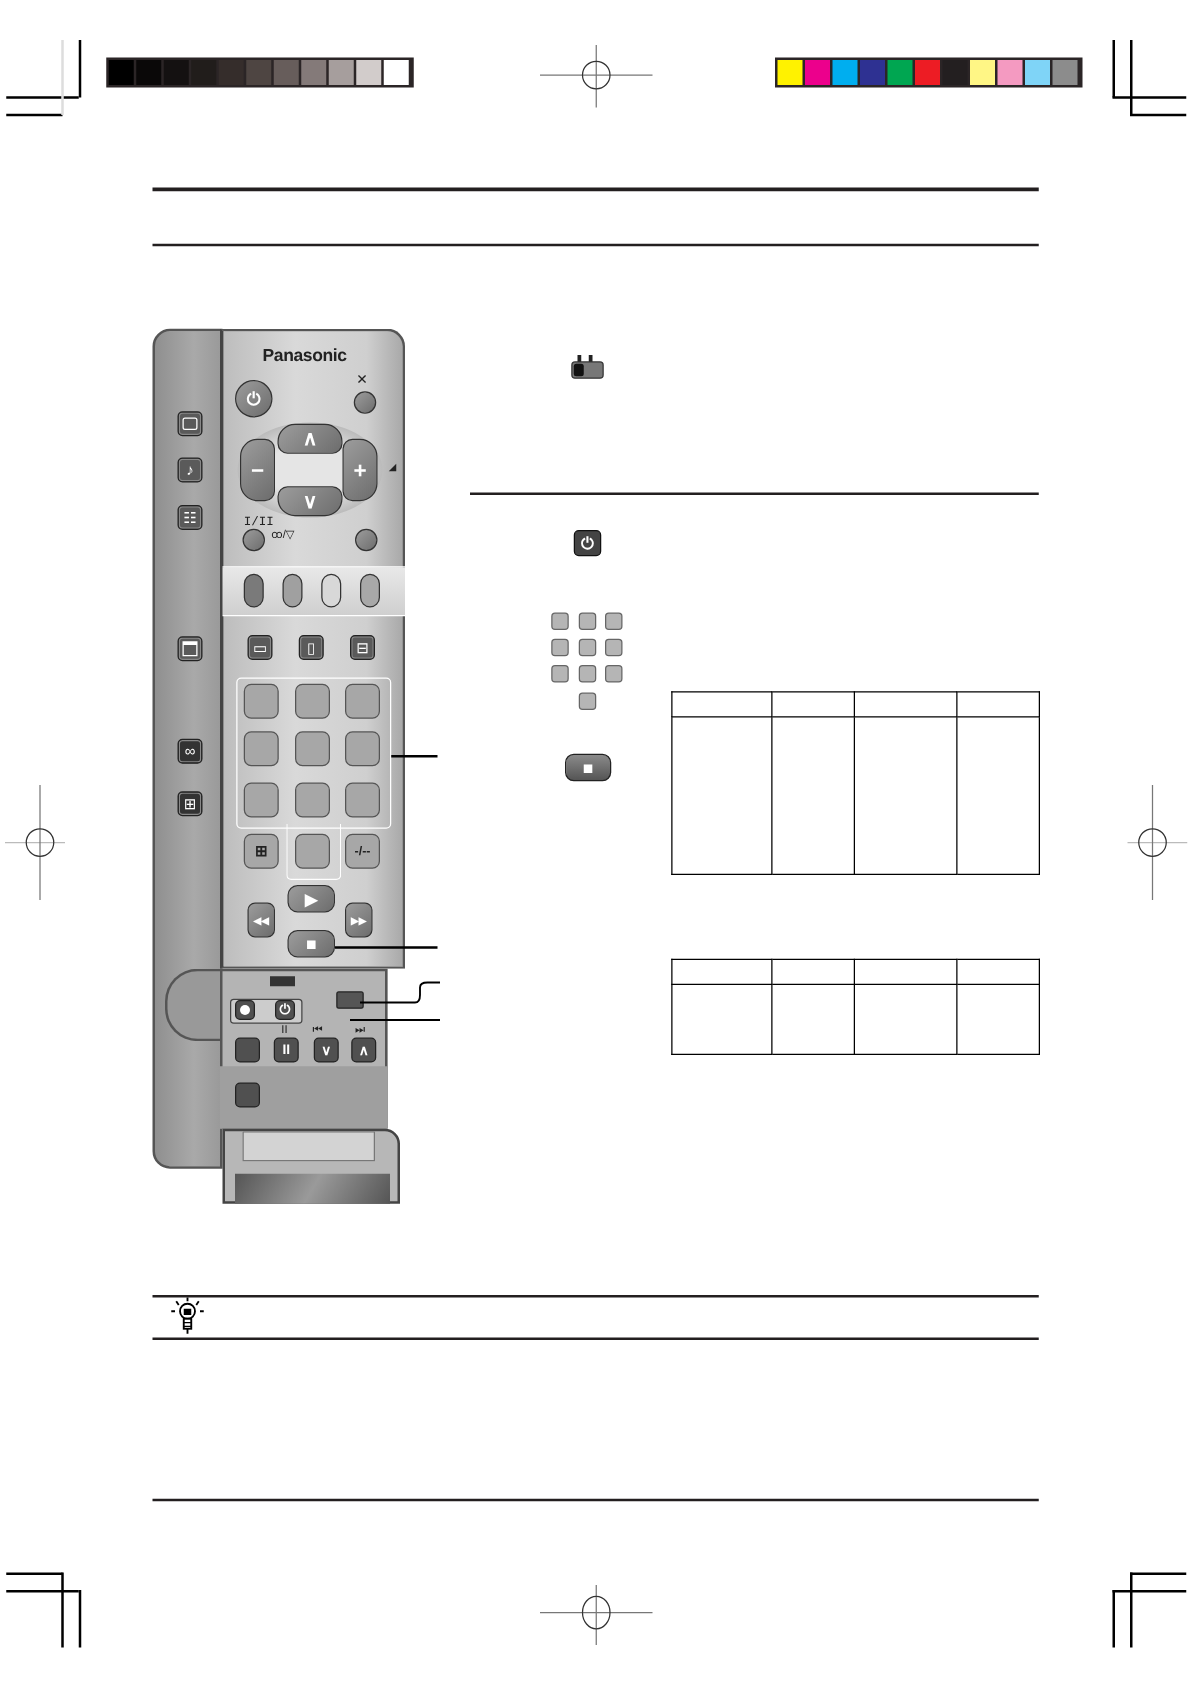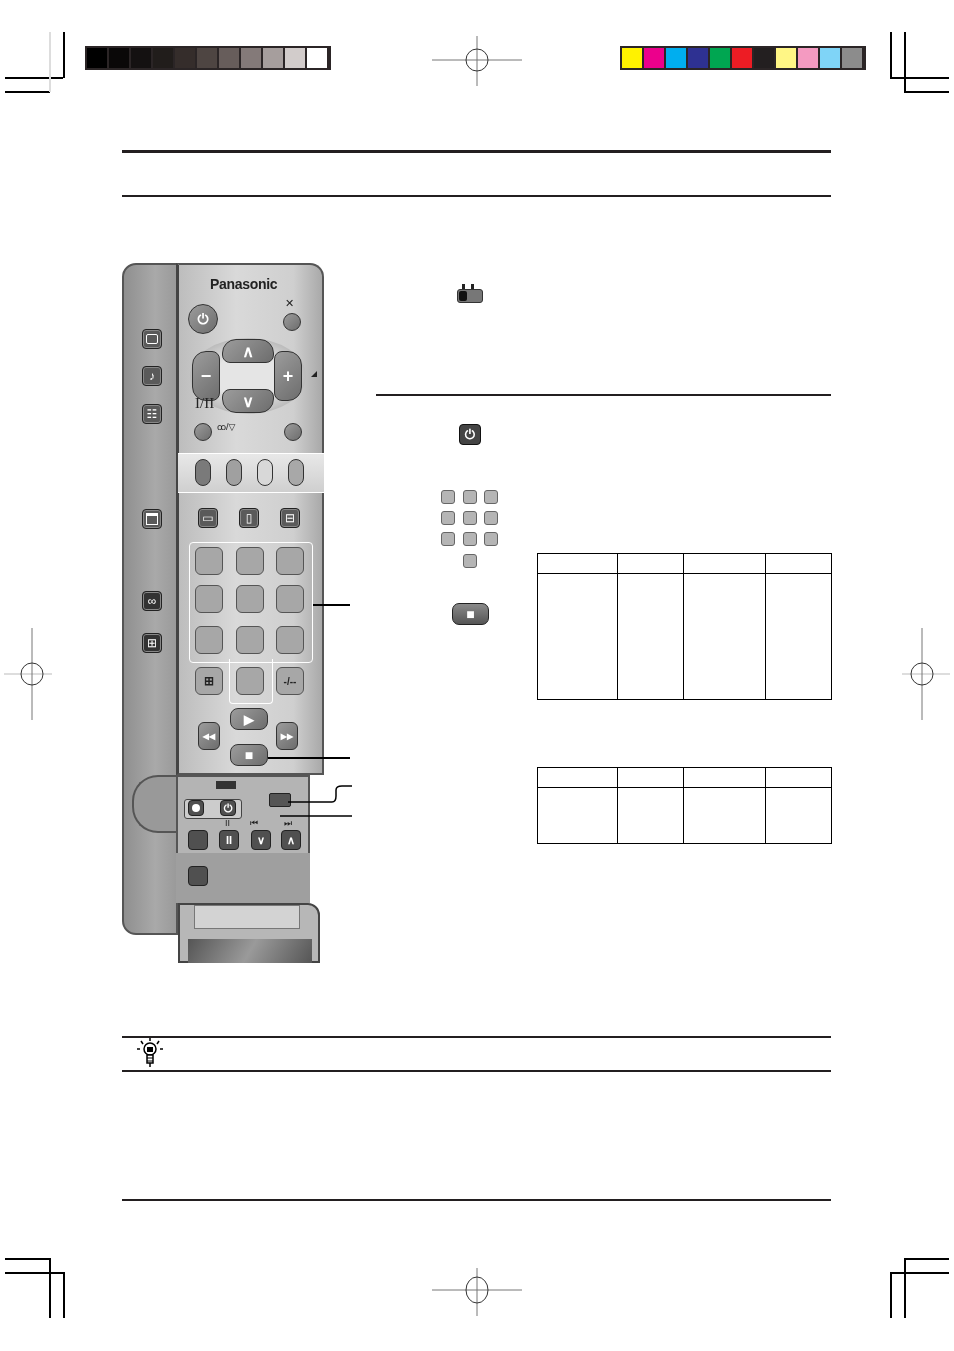--- a/index.html
+++ b/index.html
@@ -133,21 +133,21 @@
   <span class="abs" style="left:163px;top:34px;font-size:11px;color:#222;">✕</span>
   <div class="rbtn rnd" style="left:161px;top:50px;width:18px;height:18px;"></div>
 
   <div class="abs" style="left:68px;top:75px;width:116px;height:76px;border-radius:50%;background:radial-gradient(ellipse,#e5e5e5 40%,#bcbcbc 70%);"></div>
   <div class="rbtn glyph" style="left:100px;top:76px;width:52px;height:24px;border-radius:14px 14px 8px 8px;font-size:16px;">∧</div>
   <div class="rbtn glyph" style="left:100px;top:126px;width:52px;height:24px;border-radius:8px 8px 14px 14px;font-size:16px;">∨</div>
   <div class="rbtn glyph" style="left:70px;top:88px;width:28px;height:50px;border-radius:14px 8px 8px 14px;font-size:18px;">−</div>
   <div class="rbtn glyph" style="left:152px;top:88px;width:28px;height:50px;border-radius:8px 14px 14px 8px;font-size:18px;">+</div>
   <span class="abs" style="left:189px;top:108px;width:0;height:0;border-left:6px solid transparent;border-bottom:6px solid #222;"></span>
 
-  <span class="abs" style="left:73px;top:132px;font-size:15px;font-family:Liberation Serif, serif;color:#222;">I/II</span>
+  <span class="abs" style="left:73px;top:150px;font-size:10px;font-family:Liberation Mono, monospace;color:#222;">I/II</span>
   <span class="abs" style="left:95px;top:157px;font-size:9px;color:#222;">ꝏ/▽</span>
   <div class="rbtn rnd" style="left:72px;top:160px;width:18px;height:18px;"></div>
   <div class="rbtn rnd" style="left:162px;top:160px;width:18px;height:18px;"></div>
 
   <div class="color-strip"></div>
   <div class="oval" style="left:73px;background:#7a7a7a;"></div>
   <div class="oval" style="left:104px;background:#a0a0a0;"></div>
   <div class="oval" style="left:135px;background:#d8d8d8;"></div>
   <div class="oval" style="left:166px;background:#a8a8a8;"></div>
 

